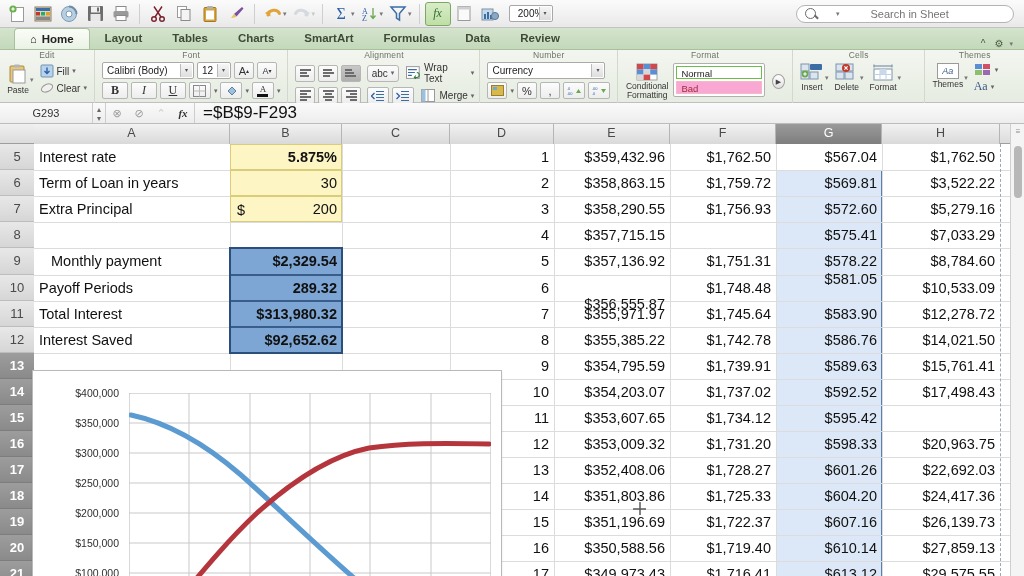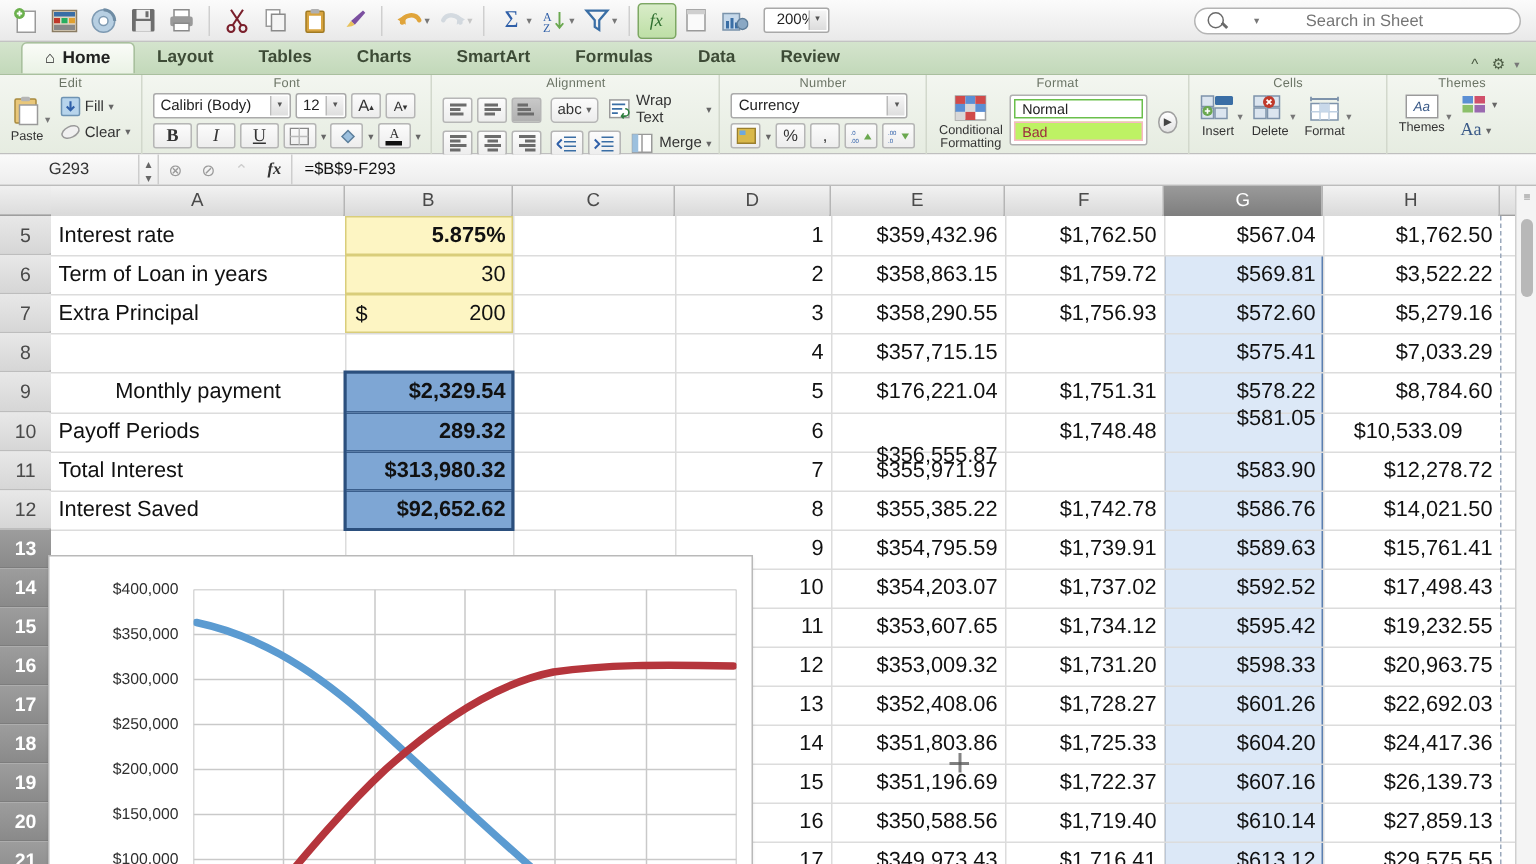--- a/index.html
+++ b/index.html
@@ -72,38 +72,38 @@
   .sq.on{ background:linear-gradient(#c8c8c8,#b0b0b0); }
   .alines{ display:flex; flex-direction:column; gap:1.6px; width:11px; }
   .alines i{ height:1.6px; background:#6c6c6c; display:block; }
   .numbox{ width:118px; height:17px; background:#fff; border:1px solid #aaa;
     border-radius:2px; font-size:10px; line-height:15px; padding-left:4px; color:#222;
     position:relative; }
   .stylebox{ width:106px; background:#fff; border:1px solid #b0b0b0; border-radius:2px;
     padding:2px; }
   .sty{ height:13px; font-size:9.5px; line-height:13px; padding-left:4px; }
   .sty.normal{ border:1px solid #6abf4b; color:#222; background:#fff; }
-  .sty.bad{ background:#bef264; color:#9c2b3e; margin-top:2px; border:1px solid #f8b7c4;}
+  .sty.bad{ background:#f9a8d4; color:#9c2b3e; margin-top:2px; border:1px solid #f8b7c4;}
   .bigbtn{ display:flex; flex-direction:column; align-items:center; gap:1px;
     font-size:8.5px; color:#333; line-height:9px; }
   .themeicn{ width:22px; height:16px; border:1px solid #9a9a9a; background:#fff;
     font-size:9px; color:#3a5a88; text-align:center; line-height:14px; font-style:italic; }
 
   
   #fbar{ position:absolute; left:0; top:103px; width:1024px; height:21px;
     background:linear-gradient(#fafafa,#ededed); border-bottom:1px solid #bcbcbc;
     display:flex; align-items:center; font-size:11px; }
   .namebox{ width:92px; text-align:center; color:#333; }
   .nbstep{ width:14px; text-align:center; color:#666; font-size:8px; line-height:9px;
     border-left:1px solid #cdcdcd; border-right:1px solid #cdcdcd; height:20px;
     padding-top:2px; }
   .fb-ico{ width:22px; text-align:center; color:#9a9a9a; font-size:11px; }
   .fb-fx{ width:22px; text-align:center; color:#333; font-size:11px; font-style:italic;
     font-family:"Liberation Serif", serif; font-weight:bold; }
-  .fb-input{ flex:1; padding-left:8px; color:#111; font-size:11px;
+  .fb-input{ flex:1; padding-left:8px; color:#111; font-size:17px;
     font-family:"Liberation Sans",sans-serif; border-left:1px solid #cdcdcd; line-height:20px;}
 
   
   #grid{ position:absolute; left:0; top:124px; width:1024px; height:452px;
     background:#fff; overflow:hidden; }
   #colhdr{ position:absolute; left:0; top:0; width:1024px; height:20px;
     background:linear-gradient(#f0f0f0,#dcdcdc); border-bottom:1px solid #9e9e9e; }
   .ch{ position:absolute; top:0; height:20px; line-height:19px; text-align:center;
     font-size:12.5px; color:#4a4a4a; border-right:1px solid #b5b5b5;
     background:linear-gradient(#f2f2f2,#d9d9d9); }
@@ -717,21 +717,21 @@
 
     <div class="cell lbl" style="left:0;top:0px;  width:196px;height:26px;">
         <span>Interest rate</span>
       </div>
     <div class="cell lbl" style="left:0;top:52px; width:196px;height:26px;">
         <span>Extra Principal</span>
       </div>
     <div class="cell lbl" style="left:0;top:26px; width:196px;height:26px;">
         <span>Term of Loan in years</span>
       </div>
-    <div class="cell lbl" style="left:0;top:104px;width:196px;height:27px;justify-content:center;">
+    <div class="cell lbl" style="left:12px;top:104px;width:196px;height:27px;">
         <span>Monthly payment</span>
       </div>
     <div class="cell lbl" style="left:0;top:131px;width:196px;height:26px;">
         <span>Payoff Periods</span>
       </div>
     <div class="cell lbl" style="left:0;top:157px;width:196px;height:26px;">
         <span>Total Interest</span>
       </div>
     <div class="cell lbl" style="left:0;top:183px;width:196px;height:26px;">
         <span>Interest Saved</span>
@@ -819,21 +819,21 @@
         <span>$575.41</span>
       </div>
     <div class="cell r" style="left:848px;top:78px;width:118px;height:26px;">
         <span>$7,033.29</span>
       </div>
 
     <div class="cell r" style="left:416px;top:104px;width:104px;height:27px;">
         <span>5</span>
       </div>
     <div class="cell r" style="left:520px;top:104px;width:116px;height:27px;">
-        <span>$176,221.04</span>
+        <span>$357,136.92</span>
       </div>
     <div class="cell r" style="left:636px;top:104px;width:106px;height:27px;">
         <span>$1,751.31</span>
       </div>
     <div class="cell r" style="left:742px;top:104px;width:106px;height:27px;">
         <span>$578.22</span>
       </div>
     <div class="cell r" style="left:848px;top:104px;width:118px;height:27px;">
         <span>$8,784.60</span>
       </div>
@@ -843,30 +843,33 @@
       </div>
     <div class="cell r" style="left:520px;top:147px;width:116px;height:26px;">
         <span>$356,555.87</span>
       </div>
     <div class="cell r" style="left:636px;top:131px;width:106px;height:26px;">
         <span>$1,748.48</span>
       </div>
     <div class="cell r" style="left:742px;top:122px;width:106px;height:26px;">
         <span>$581.05</span>
       </div>
-    <div class="cell r" style="left:828px;top:131px;width:118px;height:26px;">
+    <div class="cell r" style="left:848px;top:131px;width:118px;height:26px;">
         <span>$10,533.09</span>
       </div>
 
     <div class="cell r" style="left:416px;top:157px;width:104px;height:26px;">
         <span>7</span>
       </div>
     <div class="cell r" style="left:520px;top:157px;width:116px;height:26px;">
         <span>$355,971.97</span>
       </div>
+    <div class="cell r" style="left:636px;top:157px;width:106px;height:26px;">
+        <span>$1,745.64</span>
+      </div>
     <div class="cell r" style="left:742px;top:157px;width:106px;height:26px;">
         <span>$583.90</span>
       </div>
     <div class="cell r" style="left:848px;top:157px;width:118px;height:26px;">
         <span>$12,278.72</span>
       </div>
 
     <div class="cell r" style="left:416px;top:183px;width:104px;height:26px;">
         <span>8</span>
       </div>
@@ -919,23 +922,20 @@
         <span>11</span>
       </div>
     <div class="cell r" style="left:520px;top:261px;width:116px;height:26px;">
         <span>$353,607.65</span>
       </div>
     <div class="cell r" style="left:636px;top:261px;width:106px;height:26px;">
         <span>$1,734.12</span>
       </div>
     <div class="cell r" style="left:742px;top:261px;width:106px;height:26px;">
         <span>$595.42</span>
-      </div>
-    <div class="cell r" style="left:848px;top:261px;width:118px;height:26px;">
-        <span>$19,232.55</span>
       </div>
 
     <div class="cell r" style="left:416px;top:287px;width:104px;height:26px;">
         <span>12</span>
       </div>
     <div class="cell r" style="left:520px;top:287px;width:116px;height:26px;">
         <span>$353,009.32</span>
       </div>
     <div class="cell r" style="left:636px;top:287px;width:106px;height:26px;">
         <span>$1,731.20</span>

